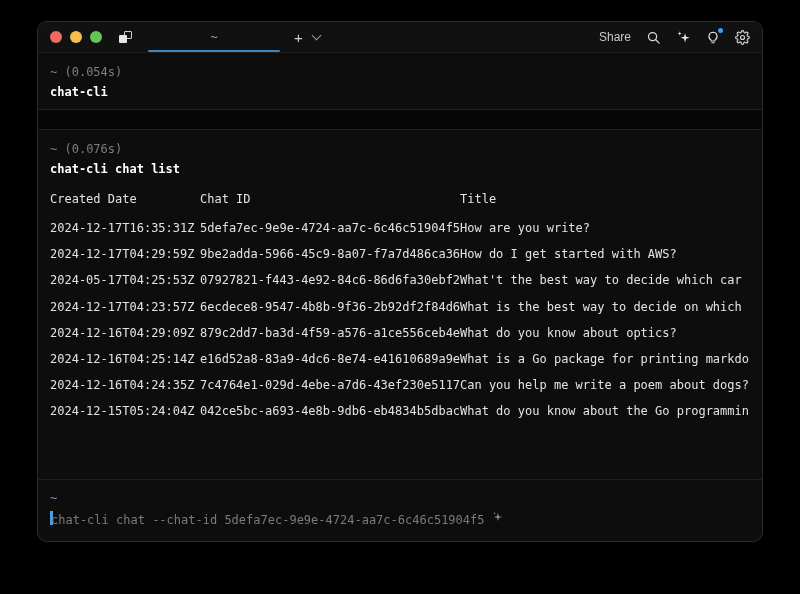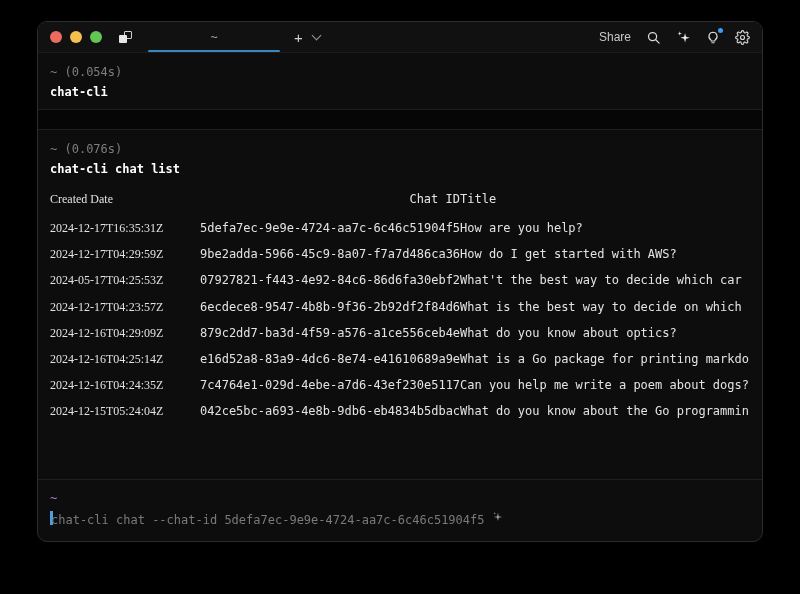--- a/index.html
+++ b/index.html
@@ -40,22 +40,22 @@
   
   .content{flex:1 1 auto;font-size:12px;color:#e3e3e3;overflow:hidden;}
   .block{padding:9px 12px 7px;}
   .meta{color:#7e7e7e;line-height:20px;white-space:pre;}
   .cmd{color:#ffffff;font-weight:bold;line-height:20px;white-space:pre;}
   .band{height:19px;background:#060607;border-top:1px solid #202022;border-bottom:1px solid #202022;}
   .chat-table{margin-top:10px;}
   .thead{line-height:20px;margin-bottom:6px;white-space:nowrap;}
   .trow{line-height:26.2px;white-space:nowrap;}
   .tcell{display:inline-block;vertical-align:top;}
-  .c0{width:150px;font-family:Liberation Serif, serif;}
-  .c1{width:260px;text-align:right;}
+  .c0{width:150px;}
+  .c1{width:260px;}
   
   .input-block{
     flex:0 0 auto;border-top:1px solid #202022;padding:9px 12px 12px;
     font-size:12px;
   }
   .input-prompt{color:#9d86c8;line-height:18px;}
   .input-line{display:flex;align-items:flex-start;line-height:18px;margin-top:4px;}
   .cursor{display:inline-block;width:3px;height:14px;background:#4aa0e0;margin-right:-2px;flex:0 0 auto;}
   .suggestion{color:#7a7a7a;white-space:pre;}
   .sugg-sparkle{margin-left:8px;display:inline-flex;align-items:center;}
@@ -123,21 +123,21 @@
 
     <div class="block">
       <div class="meta"><span>~</span> <span>(0.076s)</span></div>
       <div class="cmd">chat-cli chat list</div>
 
       <div class="chat-table">
         <div class="thead">
           <span class="tcell c0">Created Date</span><span class="tcell c1">Chat ID</span><span class="tcell c2">Title</span>
         </div>
         <div>
-            <div class="trow"><span class="tcell c0">2024-12-17T16:35:31Z</span><span class="tcell c1">5defa7ec-9e9e-4724-aa7c-6c46c51904f5</span><span class="tcell c2">How are you help?</span></div>
+            <div class="trow"><span class="tcell c0">2024-12-17T16:35:31Z</span><span class="tcell c1">5defa7ec-9e9e-4724-aa7c-6c46c51904f5</span><span class="tcell c2">How are you write?</span></div>
             <div class="trow"><span class="tcell c0">2024-12-17T04:29:59Z</span><span class="tcell c1">9be2adda-5966-45c9-8a07-f7a7d486ca36</span><span class="tcell c2">How do I get started with AWS?</span></div>
             <div class="trow"><span class="tcell c0">2024-05-17T04:25:53Z</span><span class="tcell c1">07927821-f443-4e92-84c6-86d6fa30ebf2</span><span class="tcell c2">What't the best way to decide which car</span></div>
             <div class="trow"><span class="tcell c0">2024-12-17T04:23:57Z</span><span class="tcell c1">6ecdece8-9547-4b8b-9f36-2b92df2f84d6</span><span class="tcell c2">What is the best way to decide on which</span></div>
             <div class="trow"><span class="tcell c0">2024-12-16T04:29:09Z</span><span class="tcell c1">879c2dd7-ba3d-4f59-a576-a1ce556ceb4e</span><span class="tcell c2">What do you know about optics?</span></div>
             <div class="trow"><span class="tcell c0">2024-12-16T04:25:14Z</span><span class="tcell c1">e16d52a8-83a9-4dc6-8e74-e41610689a9e</span><span class="tcell c2">What is a Go package for printing markdo</span></div>
             <div class="trow"><span class="tcell c0">2024-12-16T04:24:35Z</span><span class="tcell c1">7c4764e1-029d-4ebe-a7d6-43ef230e5117</span><span class="tcell c2">Can you help me write a poem about dogs?</span></div>
             <div class="trow"><span class="tcell c0">2024-12-15T05:24:04Z</span><span class="tcell c1">042ce5bc-a693-4e8b-9db6-eb4834b5dbac</span><span class="tcell c2">What do you know about the Go programmin</span></div>
           </div>
       </div>
     </div>

